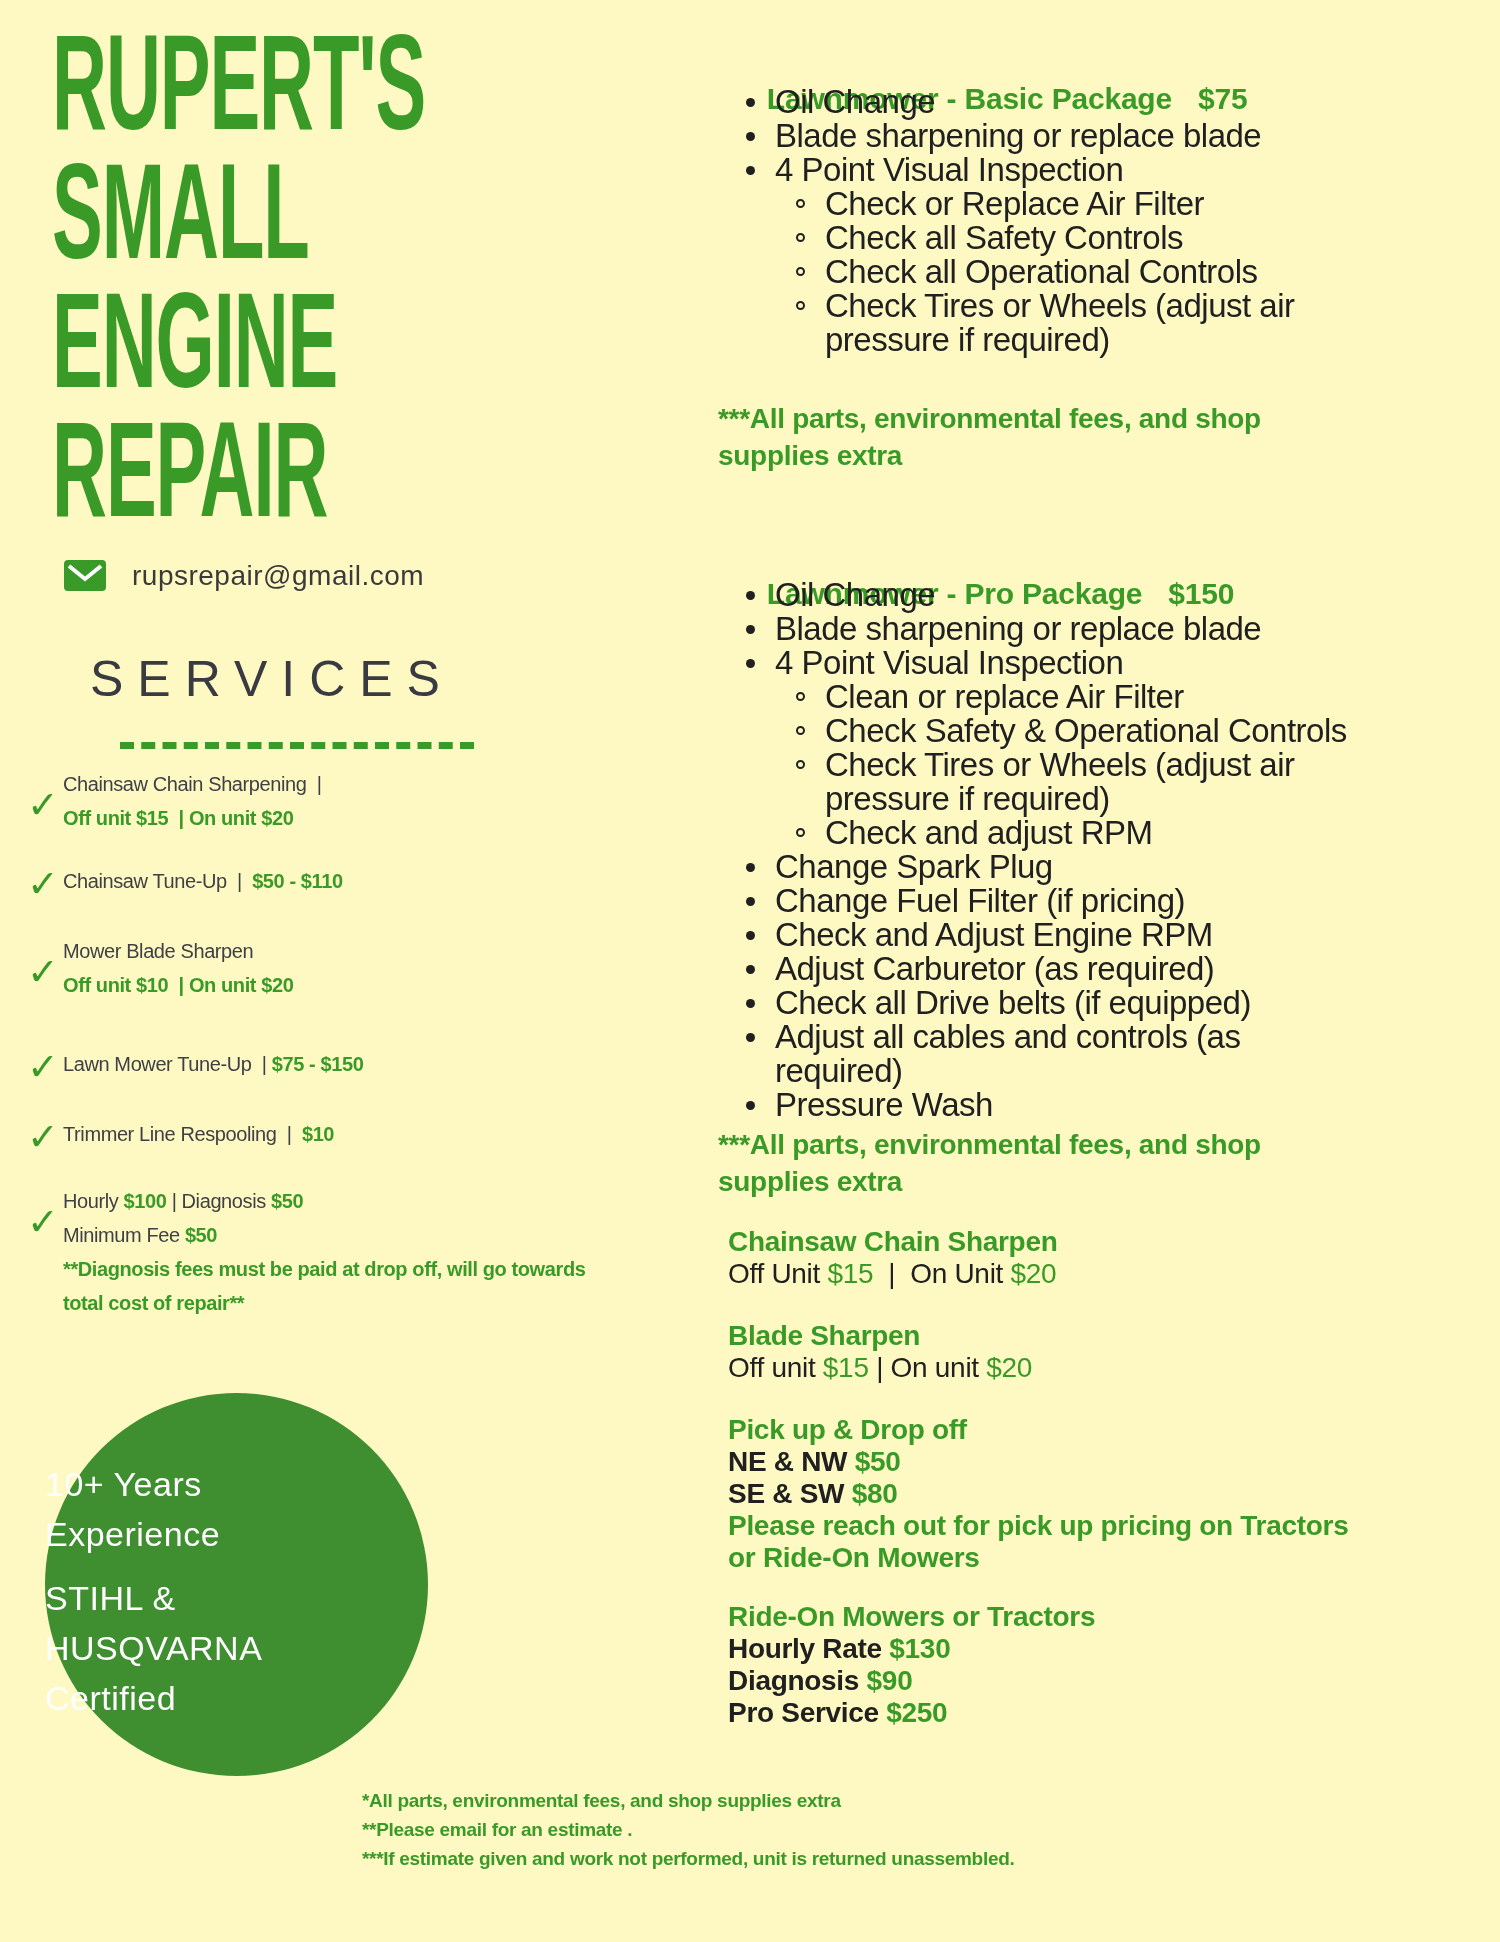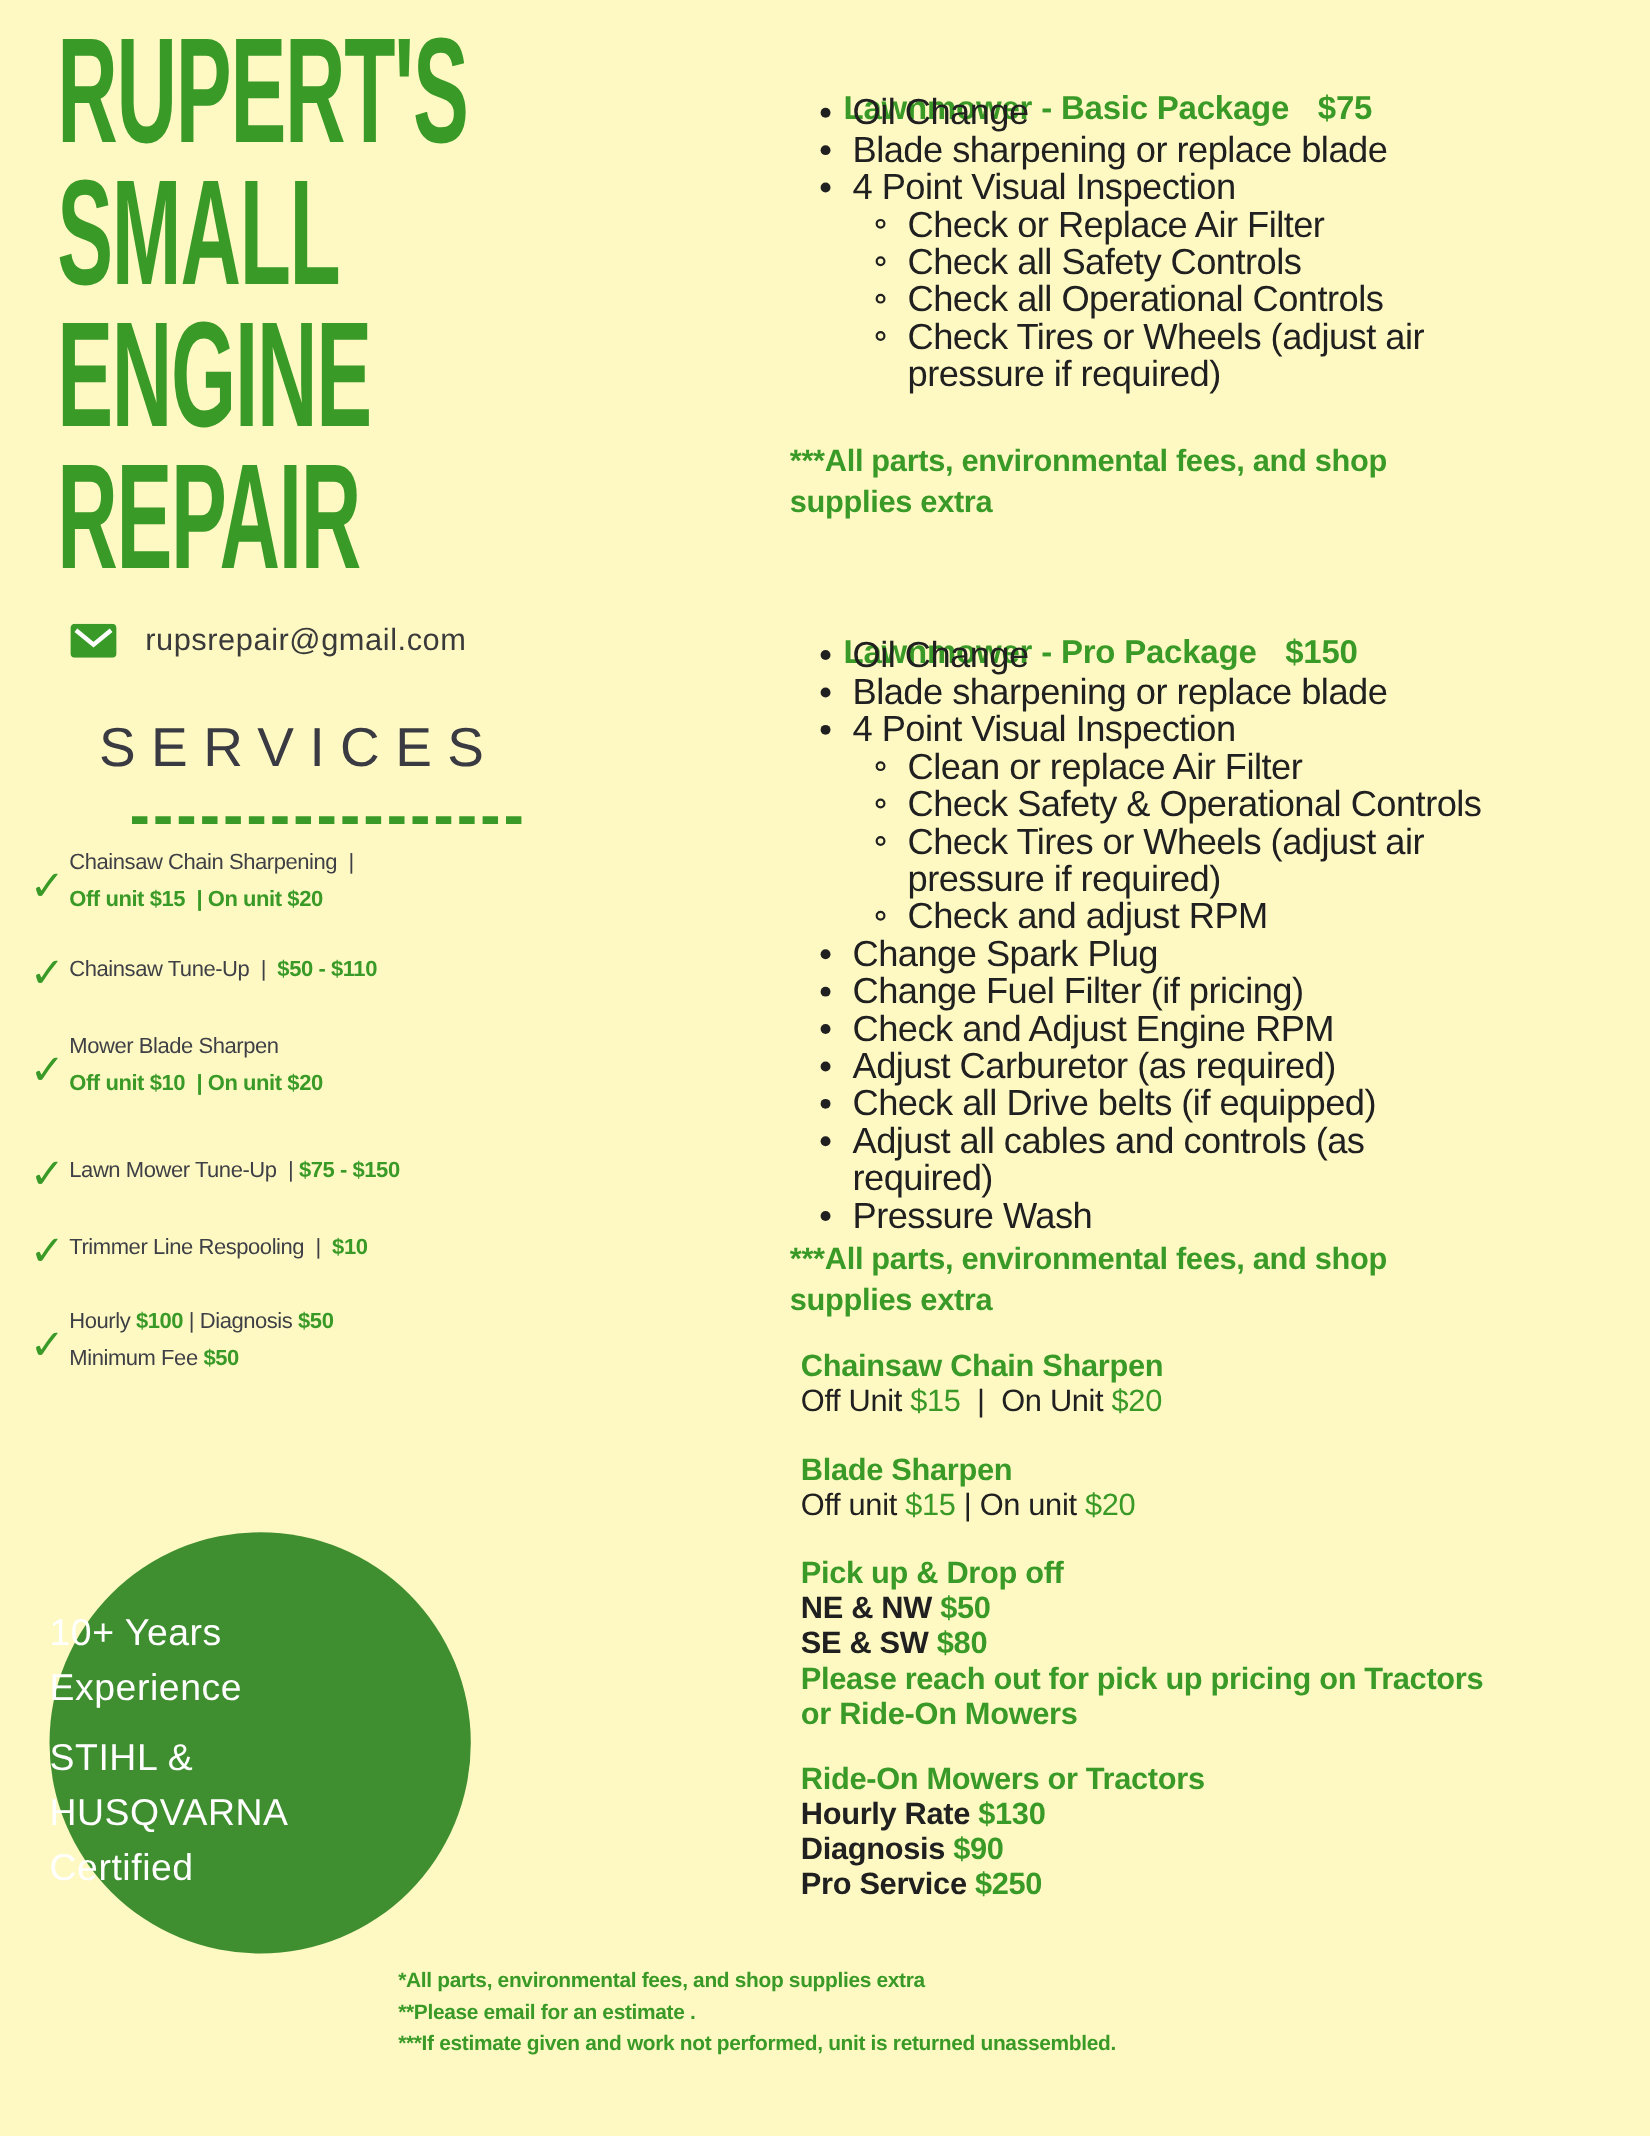--- a/index.html
+++ b/index.html
@@ -10,21 +10,21 @@
     --headgray:#3A3B42;
   }
   *{margin:0;padding:0;box-sizing:border-box}
   body{background:#888;font-family:"Liberation Sans","DejaVu Sans",sans-serif}
   .page{position:relative;width:1500px;height:1942px;background:#fef9c3;overflow:hidden;margin:0 auto}
 
   
   .brand-title{position:absolute;left:52px;top:18px;transform:scaleX(.56);transform-origin:left top}
   .brand-title div{font-size:136px;line-height:129px;font-weight:800;letter-spacing:-2px;color:var(--green);white-space:nowrap}
 
-  .email-row{position:absolute;left:64px;top:560px;display:flex;align-items:center;height:44px}
+  .email-row{position:absolute;left:64px;top:560px;display:flex;height:44px}
   .email-row svg{display:block}
   .email-text{margin-left:26px;font-size:28px;color:#3a3a3a;letter-spacing:.5px}
 
   .services-heading{position:absolute;left:62px;top:650px;width:420px;text-align:center;
     font-size:50px;font-weight:400;letter-spacing:14px;color:var(--headgray)}
   .services-divider{position:absolute;left:120px;top:742px;width:354px;border-top:7px dashed var(--green)}
 
   .svc-item{position:absolute;left:27px;width:560px}
   .svc-item .check{position:absolute;left:0;top:-2px;font-family:"DejaVu Sans",sans-serif;
     font-size:38px;font-weight:700;color:var(--green)}
@@ -124,20 +124,21 @@
     <div class="svc-text">
       <div class="svc-line"><span class="seg-y">Trimmer Line Respooling  |  </span><span class="seg-gb">$10</span></div>
     </div>
   </div>
 
   <div class="svc-item chk2" style="top:1184px;width:585px">
     <span class="check">✓</span>
     <div class="svc-text" style="width:525px">
       <div class="svc-line"><span class="seg-y">Hourly </span><span class="seg-gb">$100</span><span class="seg-y"> | Diagnosis </span><span class="seg-gb">$50</span></div>
       <div class="svc-line"><span class="seg-y">Minimum Fee </span><span class="seg-gb">$50</span></div>
+      <div class="svc-line"><span class="seg-gb">**Diagnosis fees must be paid at drop off, will go towards total cost of repair**</span></div>
     </div>
   </div>
 
   <div class="badge">
     <p>10+ Years</p>
     <p>Experience</p>
     <p class="badge-gap">STIHL &amp;</p>
     <p>HUSQVARNA</p>
     <p>Certified</p>
   </div>

